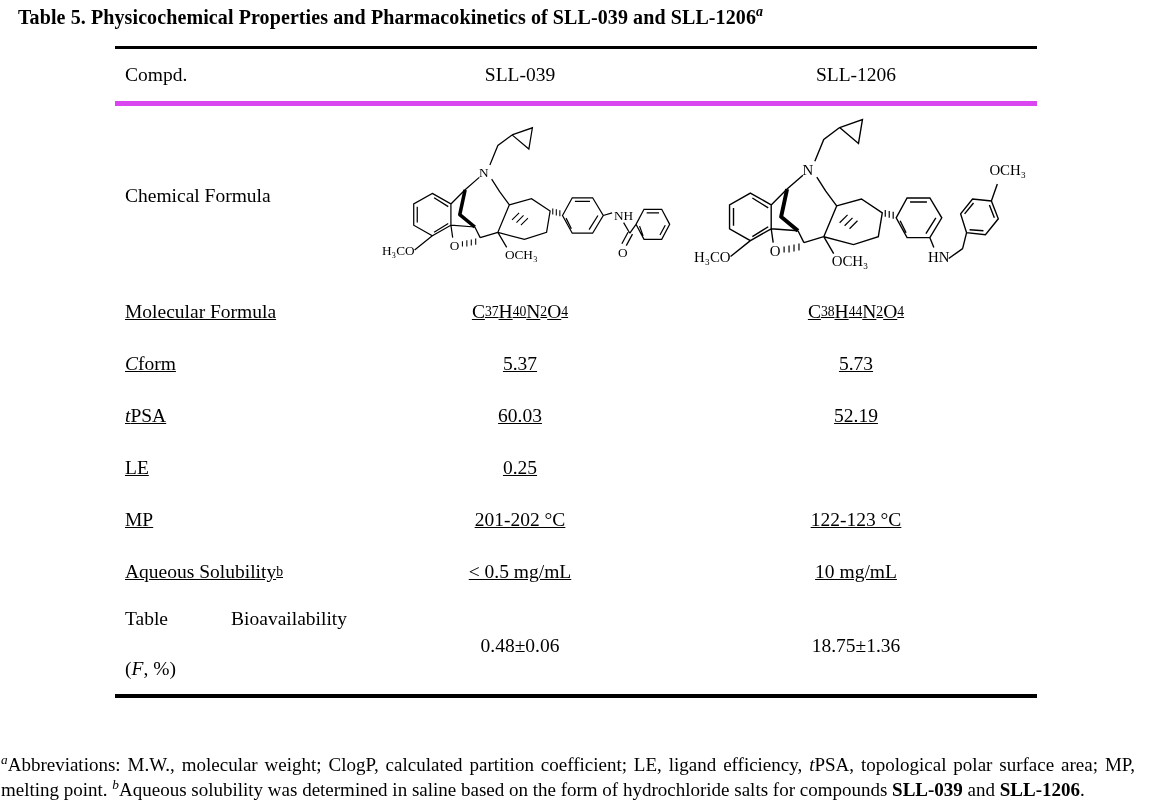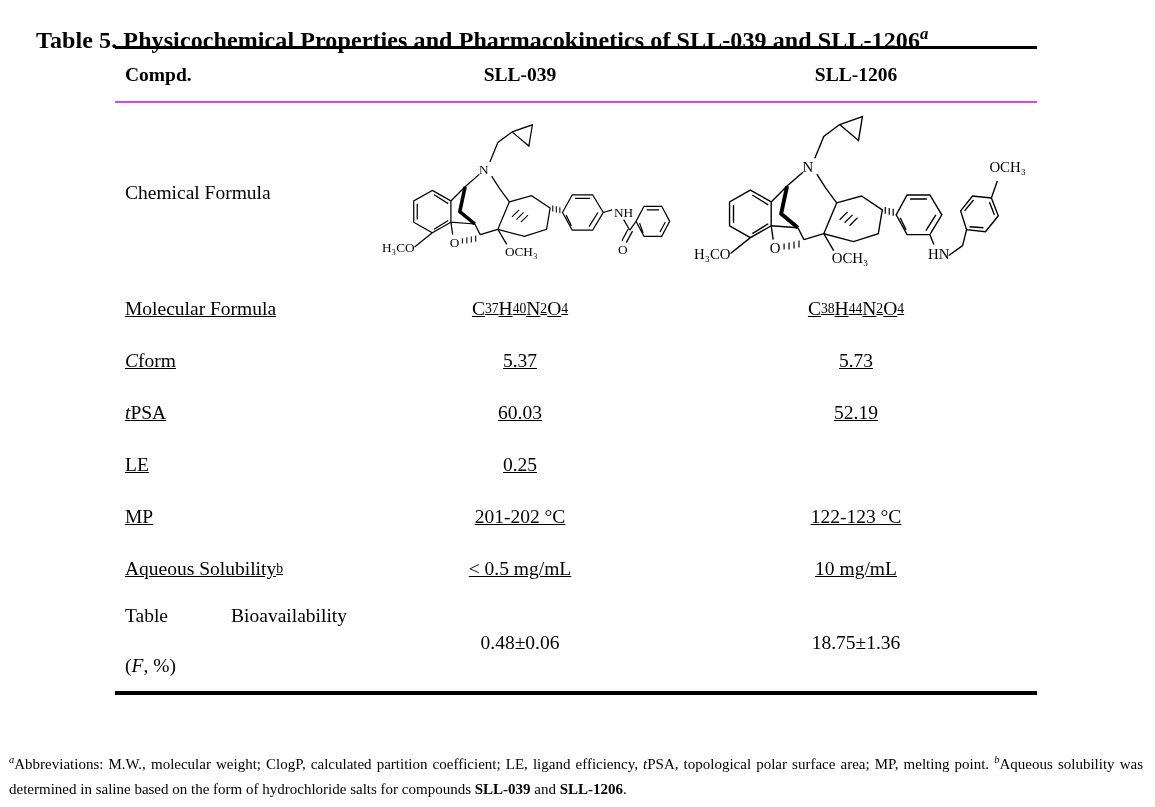--- a/index.html
+++ b/index.html
@@ -6,48 +6,48 @@
   body{
     width:1155px;height:807px;position:relative;overflow:hidden;
     font-family:"Liberation Serif","DejaVu Serif",serif;color:#000;
   }
   .it{font-style:italic;}
   .b{font-weight:bold;}
   sup{font-size:70%;line-height:0;}
   sub{font-size:70%;line-height:0;}
 
   .title{
-    position:absolute;left:36px;top:6px;width:1110px;
-    font-size:24px;font-weight:bold;letter-spacing:.1px;margin-top:21px;
+    position:absolute;left:18px;top:6px;width:1110px;
+    font-size:20px;font-weight:bold;letter-spacing:.1px;
   }
   .title sup{font-style:italic;}
 
   .tbl{
     position:absolute;left:115px;top:46px;width:922px;
     border-top:3px solid #000;border-bottom:4px solid #000;
     font-size:19.5px;
   }
   .row{display:grid;grid-template-columns:250px 310px 362px;}
   .cell{display:flex;align-items:center;}
   .c1{justify-content:flex-start;padding-left:10px;}
   .c2,.c3{justify-content:center;text-align:center;}
-  .hdr{height:52px;border-bottom:2px solid #d946ef;font-weight:bold;}
+  .hdr{height:52px;border-bottom:5px solid #d946ef;font-weight:normal;}
   .structrow{height:180px;}
   .structrow .c2,.structrow .c3{overflow:visible;}
   .datarow{height:52px;text-decoration:underline;}
   .oralrow{height:96px;}
   .oralrow .c1{display:block;padding-top:10px;}
   .oral-line1{display:flex;justify-content:space-between;width:222px;}
   .oral-line2{margin-top:28px;}
   svg{display:block;}
   svg text{font-family:"Liberation Serif","DejaVu Serif",serif;font-size:15px;fill:#000;}
 
   .footnote{
-    position:absolute;left:9px;top:752px;width:1134px;
-    font-size:15px;line-height:25px;text-align:justify;
+    position:absolute;left:1px;top:752px;width:1134px;
+    font-size:19px;line-height:25px;text-align:justify;
   }
   .footnote sup{font-style:italic;}
 </style>
 </head>
 <body>
 
 <div class="title"><span>Table 5. Physicochemical Properties and Pharmacokinetics of SLL-039 and SLL-1206</span><sup>a</sup></div>
 
 <div class="tbl">
 

